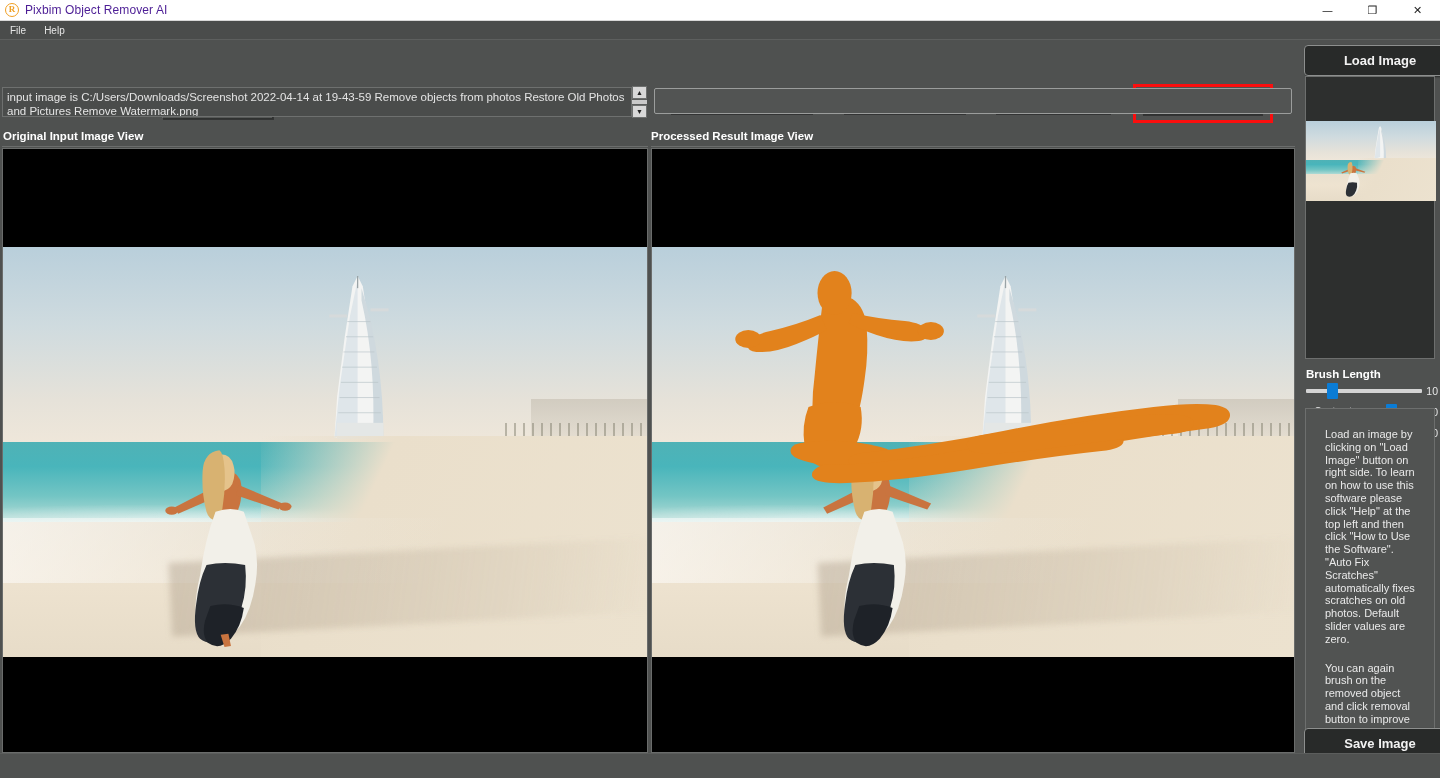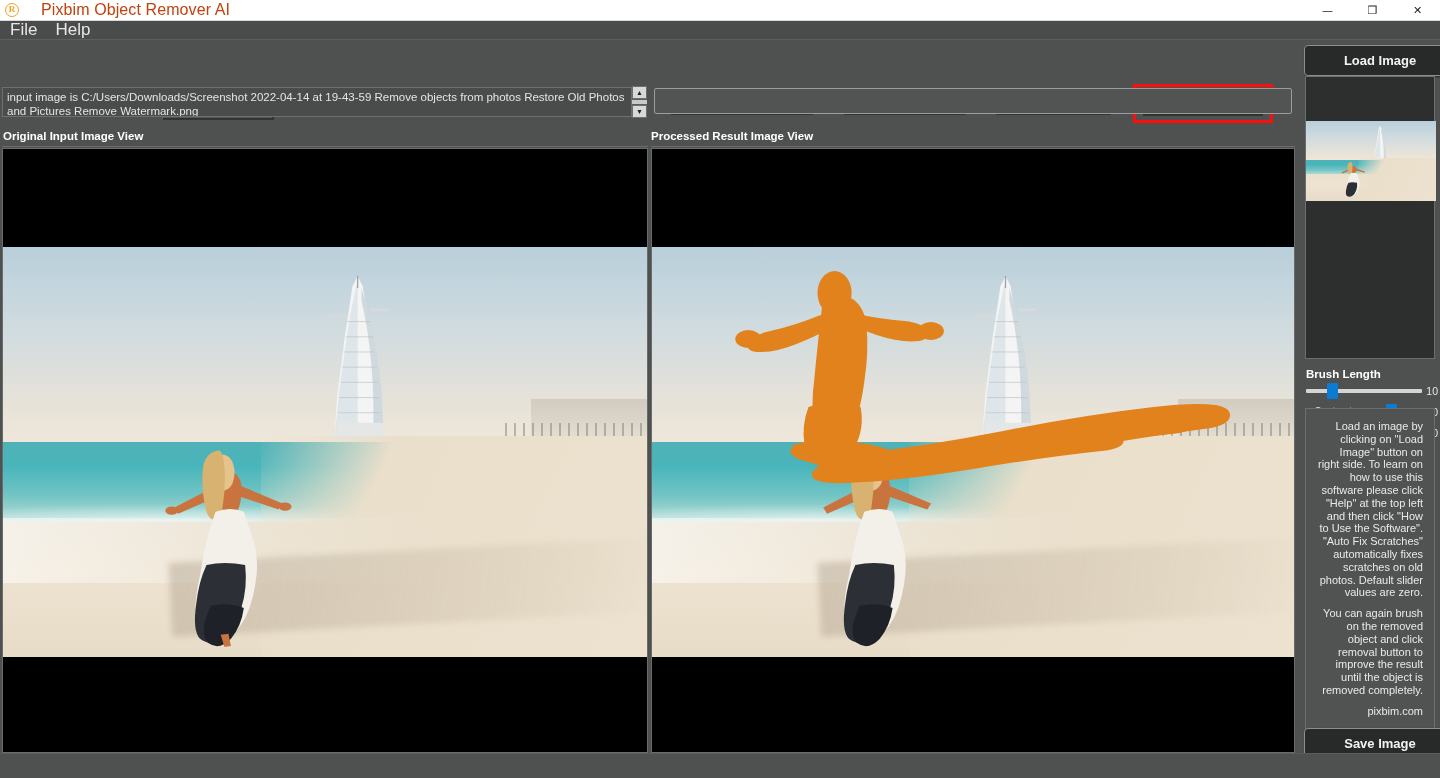--- a/index.html
+++ b/index.html
@@ -18,35 +18,35 @@
     position: absolute; left: 0; top: 0; width: 1440px; height: 21px;
     background: #ffffff; display: flex; align-items: center;
     border-bottom: 1px solid #d8d8d8;
   }
   .title-logo {
     width: 14px; height: 14px; margin-left: 5px; margin-right: 6px;
     border: 1.6px solid #f0a024; border-radius: 50%;
     color: #f0a024; font-size: 9px; line-height: 11px; text-align: center;
     font-weight: bold; font-family: "Liberation Serif", serif;
   }
-  .title-text { font-size: 16px; color: #c2410c; letter-spacing: .1px; margin-left: 16px; }
+  .title-text { font-size: 12px; color: #4c1d95; letter-spacing: .1px; }
   .win-btns { margin-left: auto; display: flex; height: 21px; }
   .win-btn {
     width: 45px; height: 21px; display: flex; align-items: center; justify-content: center;
     color: #1b1b1b; font-size: 11px; font-family: "DejaVu Sans", sans-serif;
   }
 
   
   .menubar {
     position: absolute; left: 0; top: 21px; width: 1440px; height: 19px;
     background: #4a4c4b; display: flex; align-items: center;
     border-bottom: 1px solid #5d5f5e;
   }
   .menu-item {
-    font-size: 17px; color: #e6e6e6; padding: 1px 8px; margin-left: 2px;
+    font-size: 10px; color: #e6e6e6; padding: 1px 8px; margin-left: 2px;
   }
 
   
   .toolbar {
     position: absolute; left: 0; top: 40px; width: 1440px; height: 45px;
     background: #4f5150;
   }
   .tbtn {
     position: absolute;
     background: #565857;
@@ -210,21 +210,21 @@
   }
   .slider-val { width: 16px; font-size: 10.5px; color: #e7e7e7; text-align: right; padding-left: 3px; }
   .full-track { width: 118px; margin-left: 2px; }
 
   .helptext {
     position: absolute; left: 5px; top: 366px; width: 130px; height: 343px;
     background: #515352; border: 1px solid #6d6f6e;
     color: #e9e9e9; font-size: 11px; line-height: 12.8px;
     padding: 3px 3px 0 3px; overflow: hidden;
   }
-  .helptext p { margin: 8px; text-align: right; }
+  .helptext p { margin: 16px; }
   .statusbar {
     position: absolute; left: 0; top: 753px; width: 1440px; height: 25px;
     background: #4f5150; border-top: 1px solid #5b5d5c;
   }
 </style>
 </head>
 <body>
 
 <div class="app">
 

